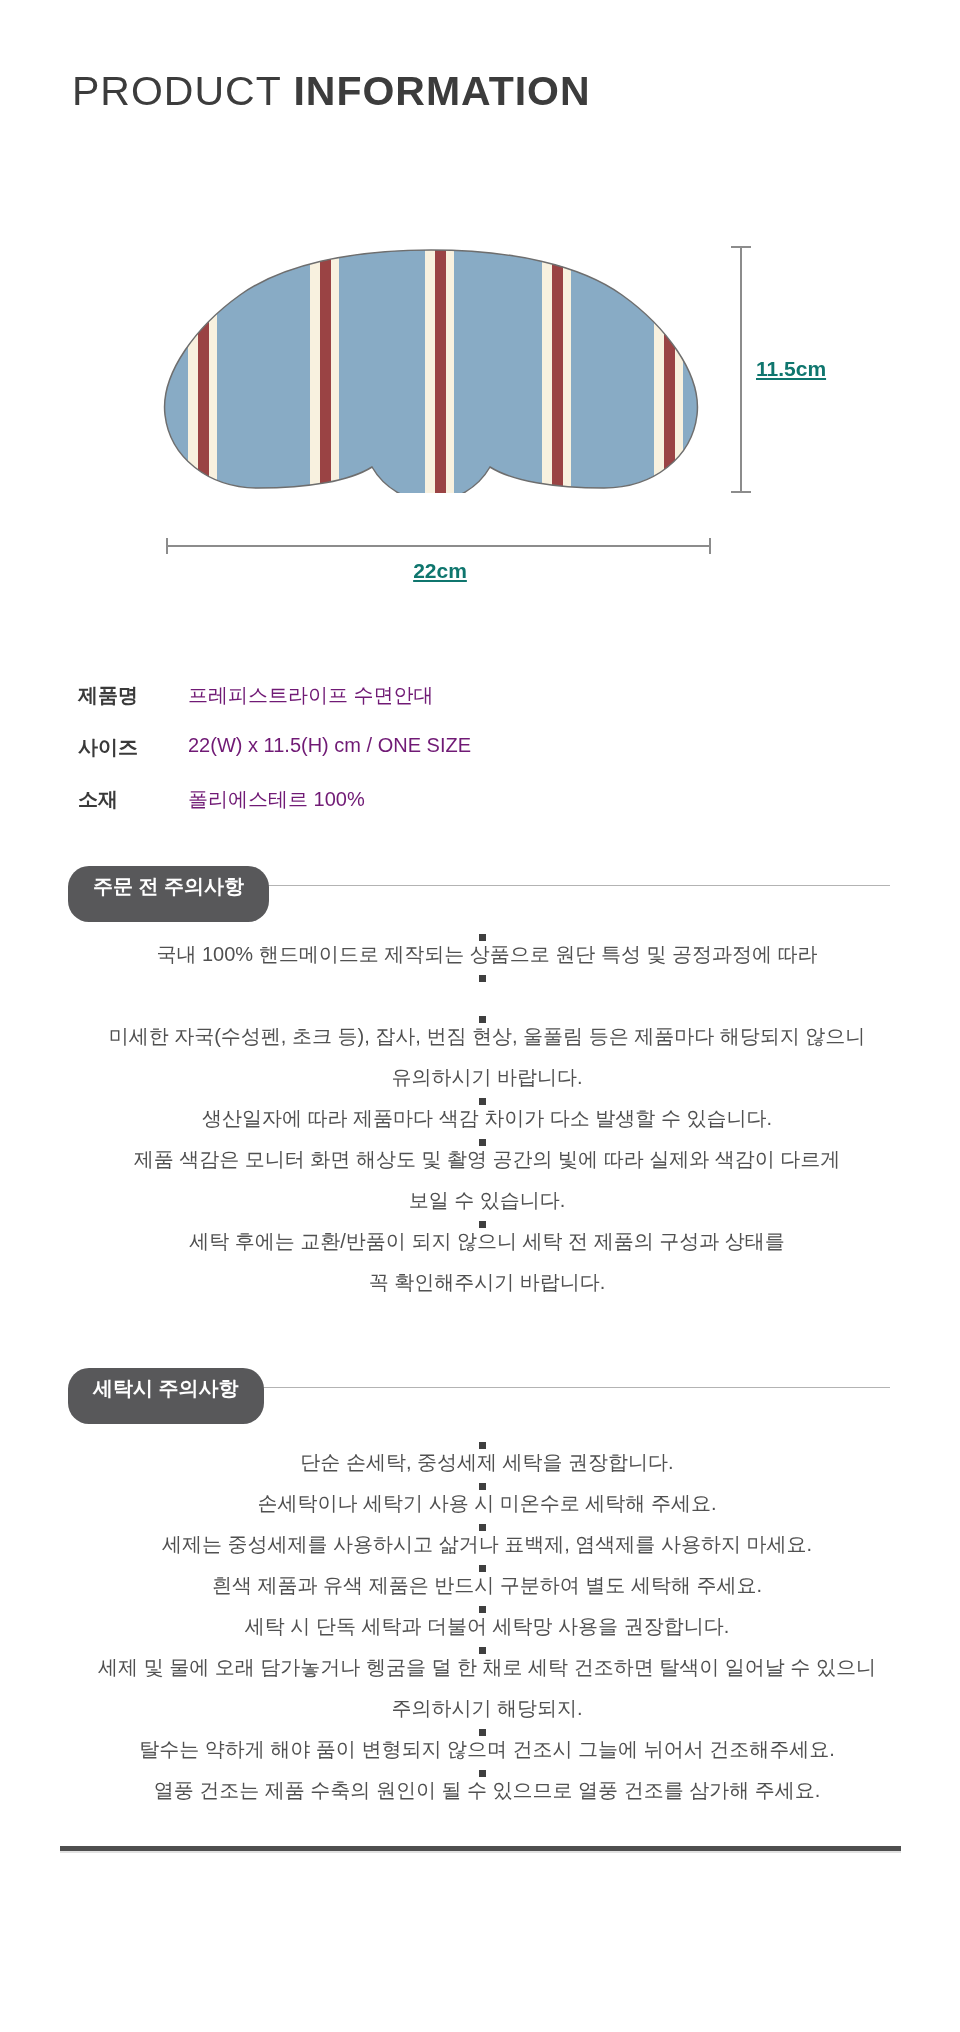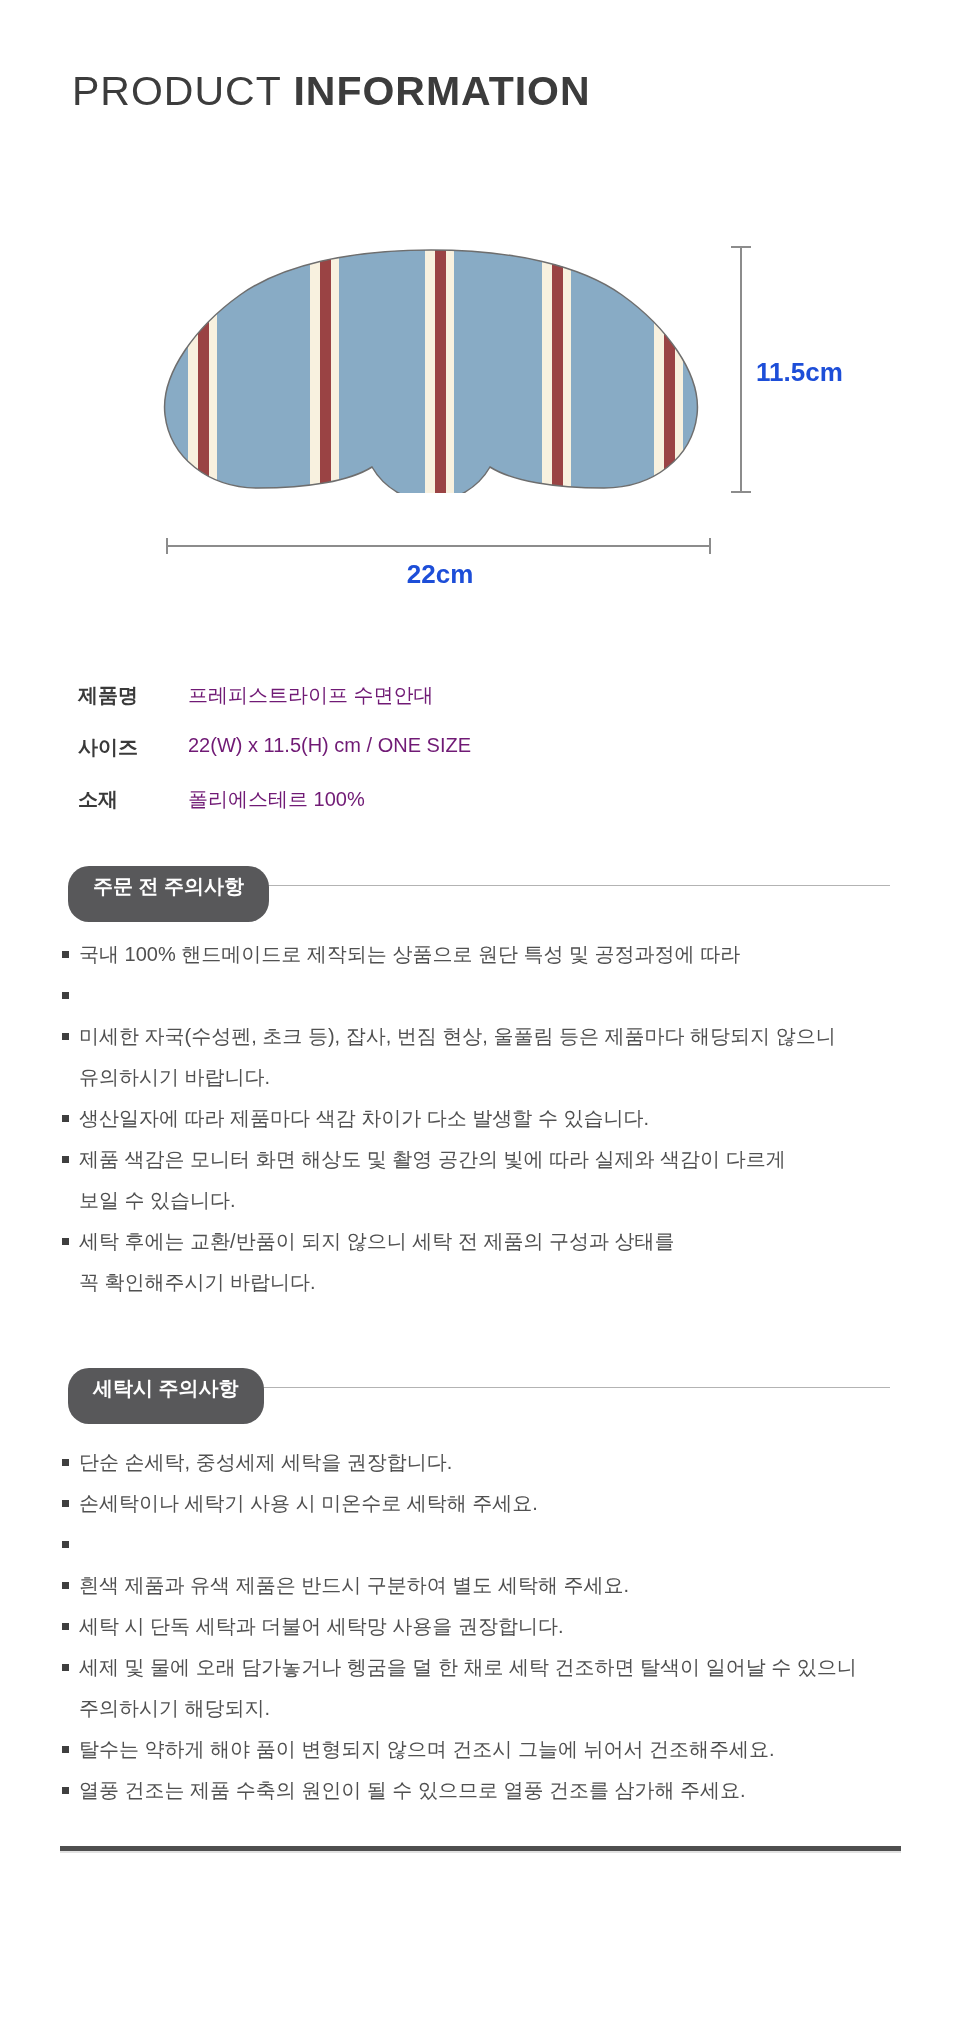--- a/index.html
+++ b/index.html
@@ -15,21 +15,21 @@
   .mask-svg{position:absolute;left:150px;top:245px;}
 
   
   .dim{position:absolute;background:#8c8c8c;}
   .dim-v-line{left:740px;top:247px;width:2px;height:246px;}
   .dim-v-cap-top{left:731px;top:246px;width:20px;height:2px;}
   .dim-v-cap-bot{left:731px;top:491px;width:20px;height:2px;}
   .dim-h-line{left:166px;top:545px;width:545px;height:2px;}
   .dim-h-cap-left{left:166px;top:538px;width:2px;height:16px;}
   .dim-h-cap-right{left:709px;top:538px;width:2px;height:16px;}
-  .dim-label{position:absolute;font-size:26px;font-weight:600;color:#1d4ed8;white-space:nowrap;}
+  .dim-label{position:absolute;font-size:21px;font-weight:600;color:#0f766e;white-space:nowrap;text-decoration:underline;}
   .dim-label-h{left:756px;top:357px;}
   .dim-label-w{left:395px;top:559px;width:90px;text-align:center;}
 
   
   .spec-row{position:absolute;left:78px;width:820px;height:26px;}
   .spec-row .lab{position:absolute;left:0;top:0;font-size:20px;font-weight:700;color:#3a3a3a;white-space:nowrap;}
   .spec-row .val{position:absolute;left:110px;top:0;font-size:20px;color:#701a75;white-space:nowrap;}
   .spec-0{top:682px;}.spec-1{top:734px;}.spec-2{top:786px;}
 
   
@@ -38,21 +38,21 @@
   .badge-1{top:866px;}
   .badge-2{top:1368px;}
   .connector{position:absolute;left:255px;width:635px;height:1px;background:#b3b3b3;z-index:1;}
   .connector-1{top:885px;}
   .connector-2{top:1387px;}
 
   
   .notice-list{position:absolute;left:62px;width:850px;}
   .list-1{top:934px;}
   .list-2{top:1442px;}
-  .n-row{display:flex;align-items:center;height:41px;white-space:nowrap;}
+  .n-row{display:flex;align-items:center;height:41px;white-space:nowrap;flex-direction:column;}
   .n-row .sq{flex:0 0 auto;width:7px;height:7px;background:#3f3f3f;margin-right:10px;}
   .n-row.cont .sq{visibility:hidden;}
   .n-row .txt{font-size:20px;color:#505050;}
 
   
   .bottom-bar{position:absolute;left:60px;top:1846px;width:841px;height:5px;background:#4f4f4f;box-shadow:0 2px 0 #e2e2e2;}
 </style>
 </head>
 <body>
 
@@ -162,20 +162,21 @@
     <div class="n-row">
         <span class="sq"></span>
         <span class="txt">단순 손세탁, 중성세제 세탁을 권장합니다.</span>
       </div>
     <div class="n-row">
         <span class="sq"></span>
         <span class="txt">손세탁이나 세탁기 사용 시 미온수로 세탁해 주세요.</span>
       </div>
     <div class="n-row">
         <span class="sq"></span>
+        <span class="txt">세제는 중성세제를 사용하시고 삶거나 표백제, 염색제를 사용하지 마세요.</span>
       </div>
     <div class="n-row">
         <span class="sq"></span>
         <span class="txt">흰색 제품과 유색 제품은 반드시 구분하여 별도 세탁해 주세요.</span>
       </div>
     <div class="n-row">
         <span class="sq"></span>
         <span class="txt">세탁 시 단독 세탁과 더불어 세탁망 사용을 권장합니다.</span>
       </div>
     <div class="n-row">

